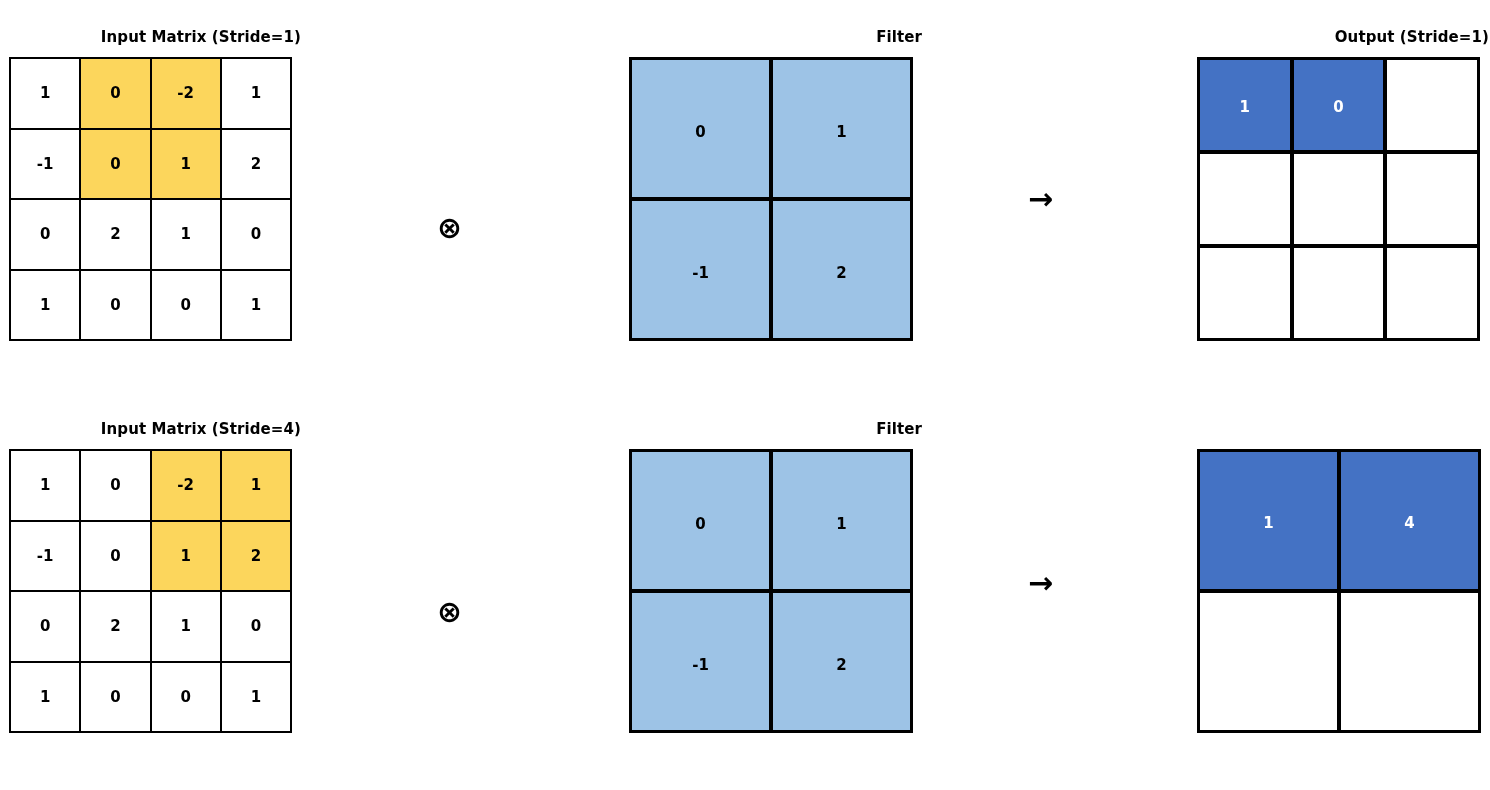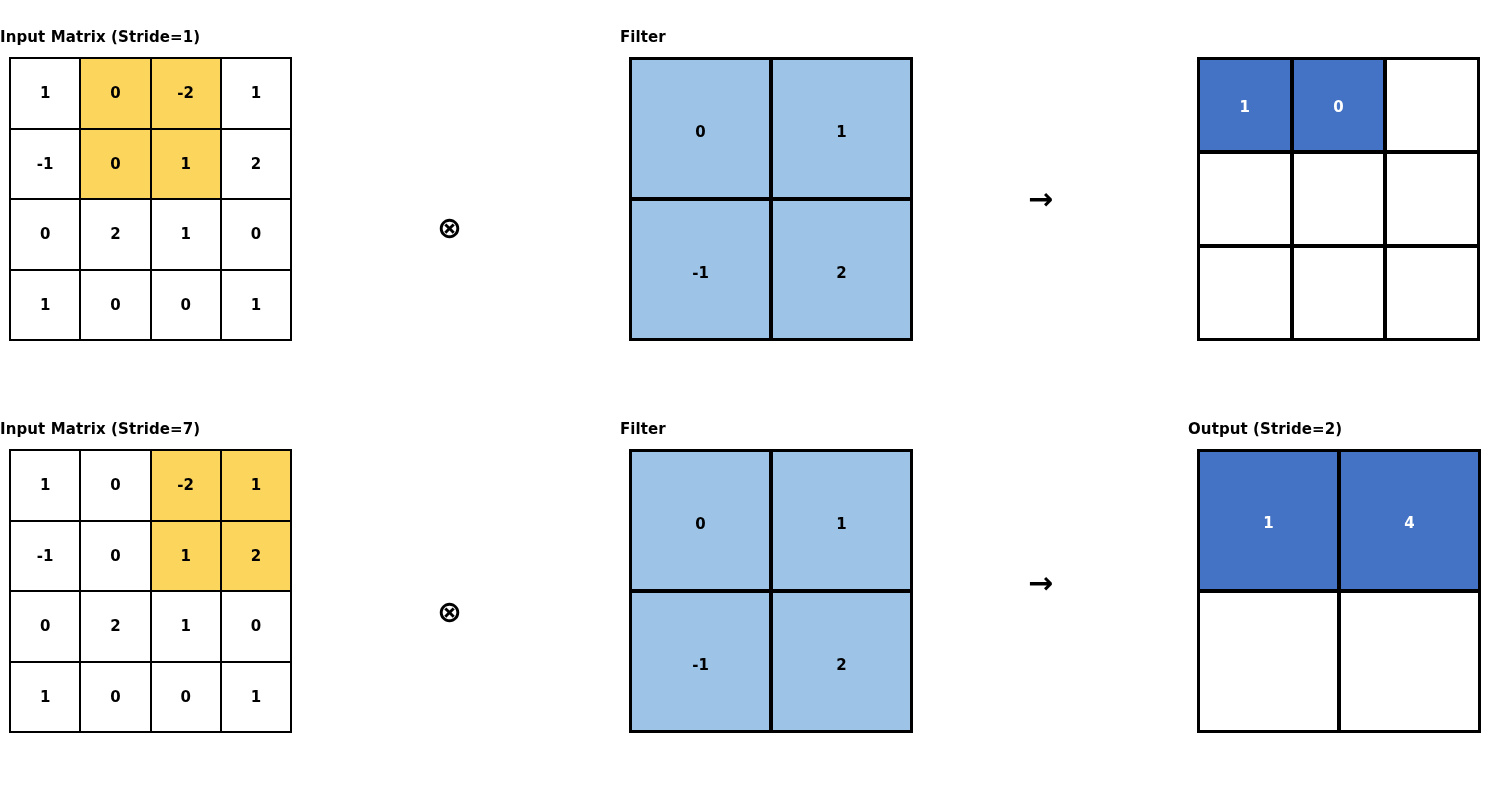--- a/index.html
+++ b/index.html
@@ -17,21 +17,21 @@
 
   .panel {
     position: absolute;
   }
 
   .panel-title {
     position: absolute;
     top: 0;
     left: 0;
     width: 100%;
-    text-align: left;
+    text-align: right;
     font-size: 15px;
     font-weight: bold;
     color: #000000;
     letter-spacing: 0.1px;
     white-space: nowrap;
   }
 
   
   .grid {
     position: absolute;
@@ -212,20 +212,21 @@
         </div>
         <div class="cell">
           <span>2</span>
         </div>
       </div>
   </div>
 
   <div class="op op-arrow" style="left:1028px; top:156px;">→</div>
 
   <div class="block-output">
+    <div class="panel-title">Output (Stride=1)</div>
     <div class="grid grid-out3">
         <div class="cell filled">
           <span>1</span>
         </div>
         <div class="cell filled">
           <span>0</span>
         </div>
         <div class="cell"></div>
         <div class="cell"></div>
         <div class="cell"></div>
@@ -233,21 +234,21 @@
         <div class="cell"></div>
         <div class="cell"></div>
         <div class="cell"></div>
       </div>
   </div>
 </div>
 
 <div class="panel row-inner" id="row-stride2">
 
   <div class="block-input">
-    <div class="panel-title">Input Matrix (Stride=7)</div>
+    <div class="panel-title">Input Matrix (Stride=4)</div>
     <div class="grid grid-input">
         <div class="cell">
           <span>1</span>
         </div>
         <div class="cell">
           <span>0</span>
         </div>
         <div class="cell hl">
           <span>-2</span>
         </div>
@@ -309,21 +310,20 @@
         </div>
         <div class="cell">
           <span>2</span>
         </div>
       </div>
   </div>
 
   <div class="op op-arrow" style="left:1028px; top:148px;">→</div>
 
   <div class="block-output">
-    <div class="panel-title">Output (Stride=2)</div>
     <div class="grid grid-out2">
         <div class="cell filled">
           <span>1</span>
         </div>
         <div class="cell filled">
           <span>4</span>
         </div>
         <div class="cell"></div>
         <div class="cell"></div>
       </div>

